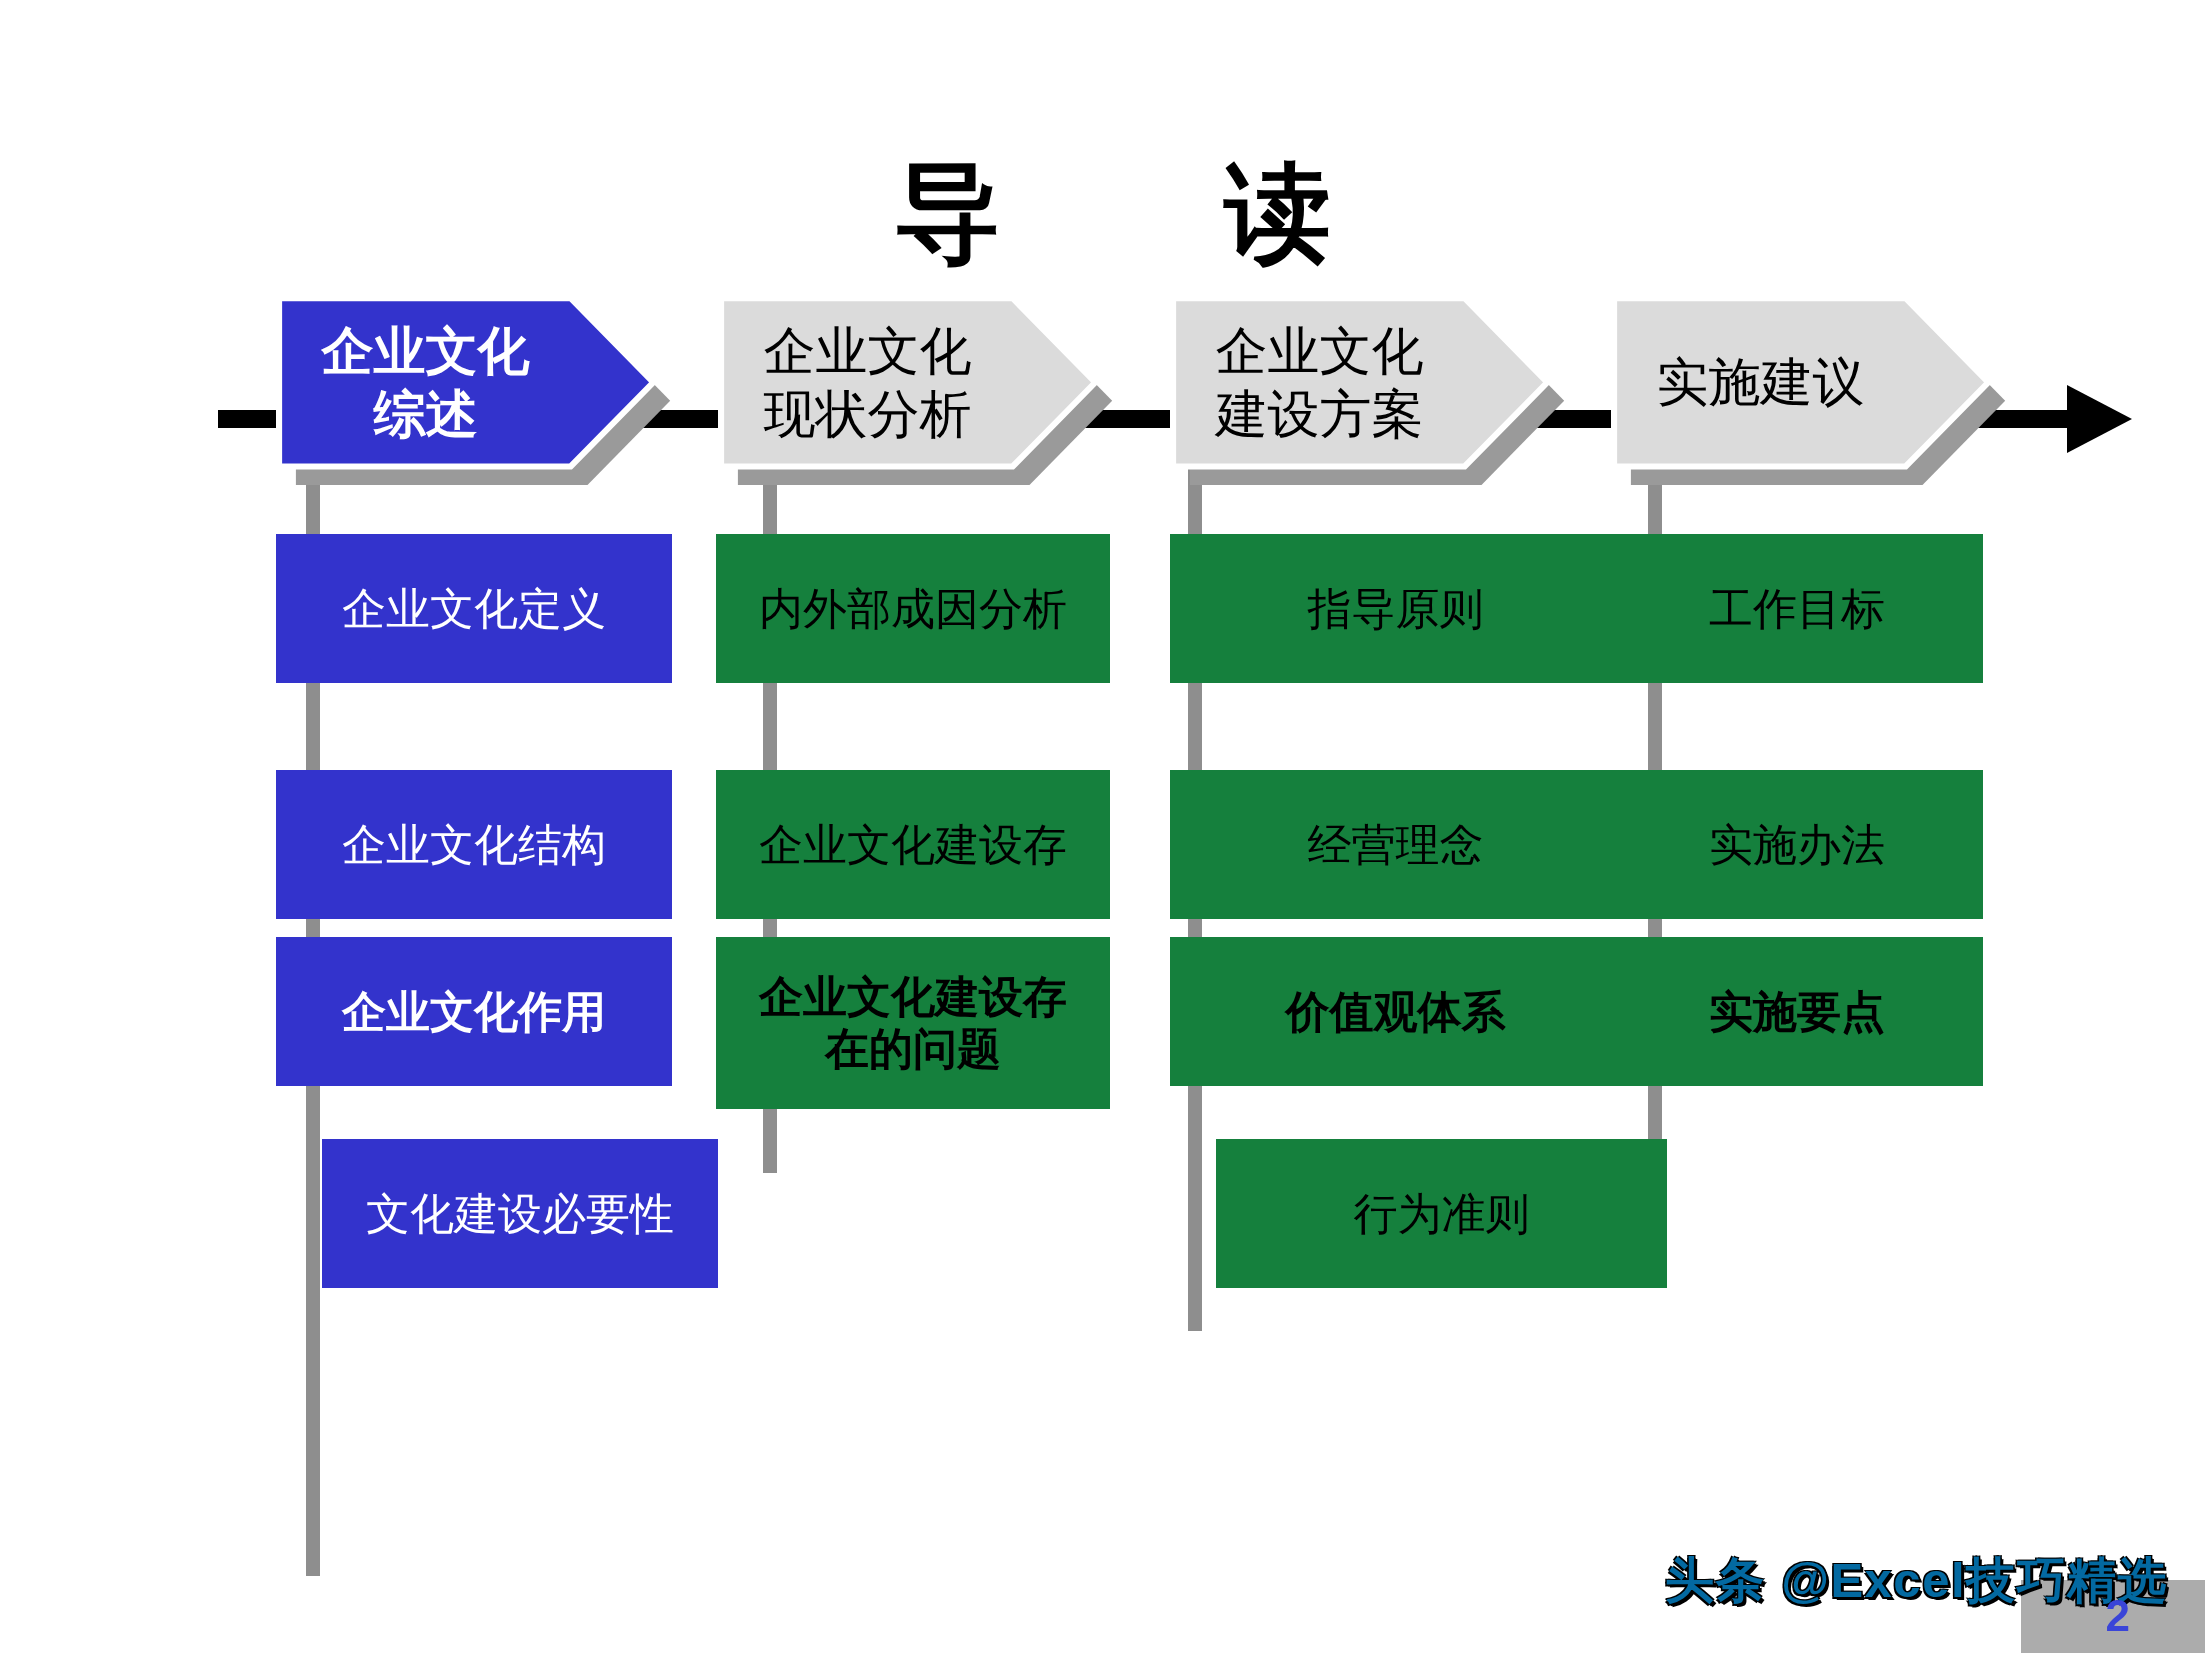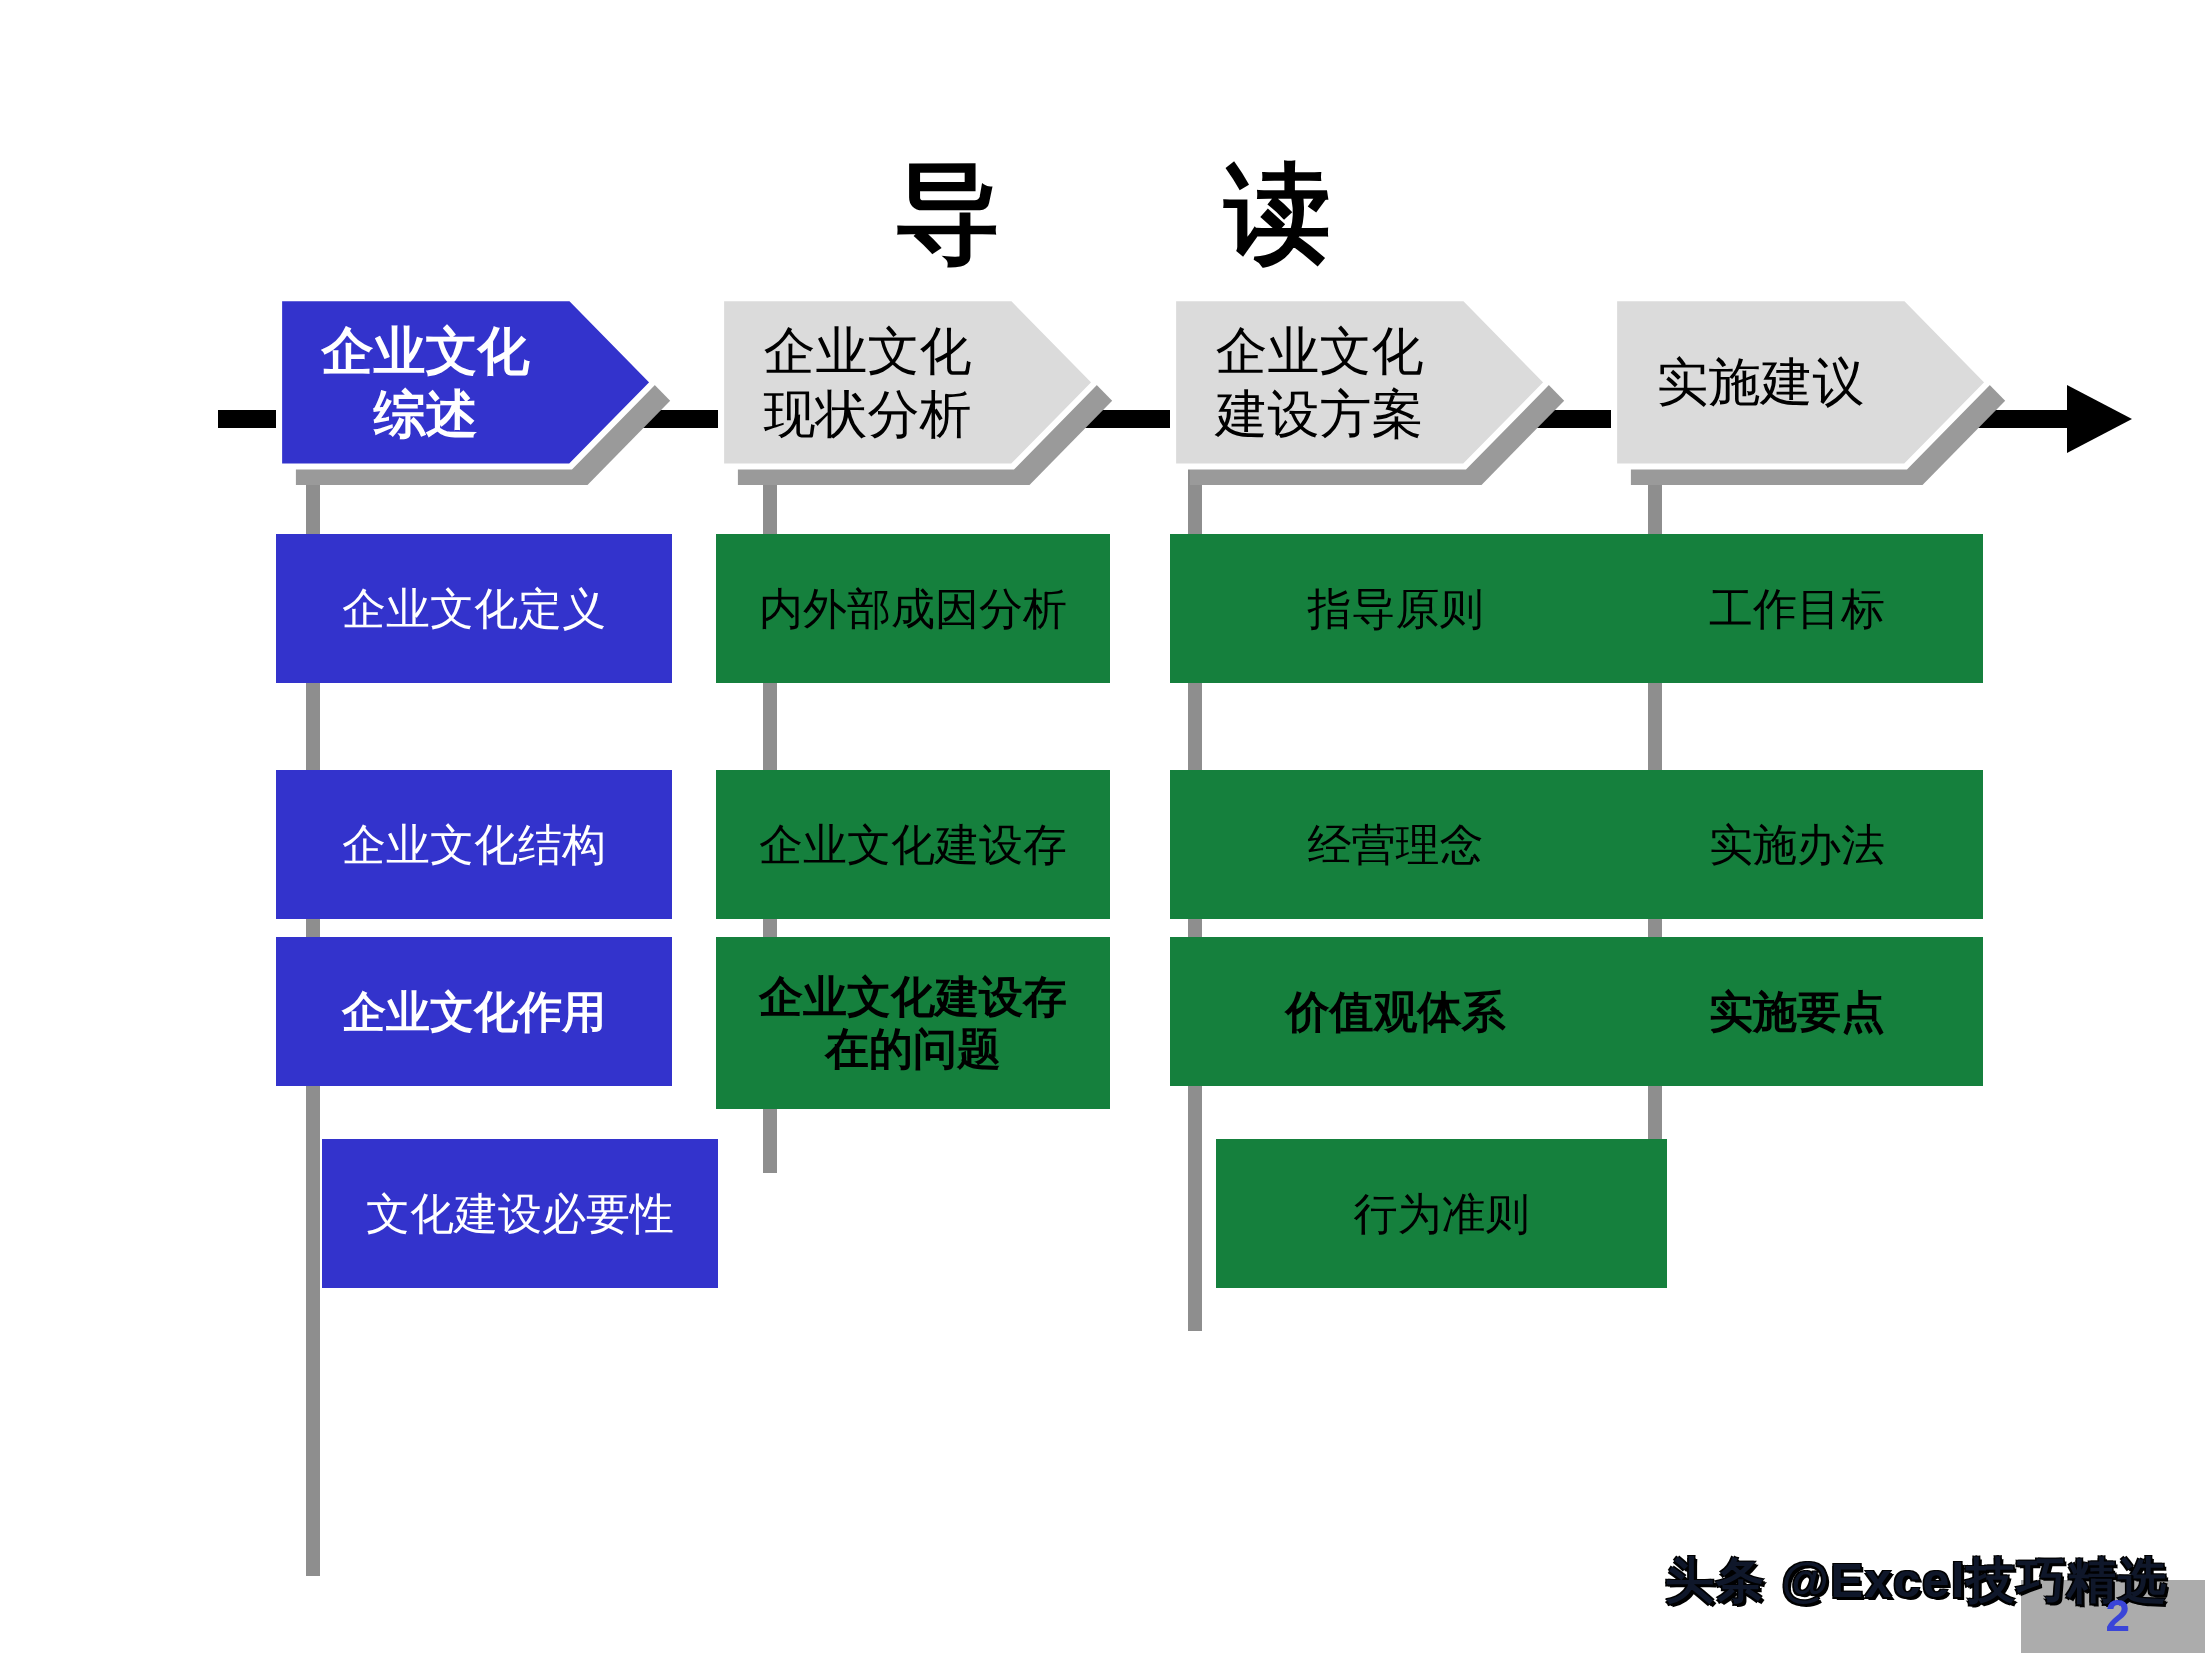--- a/index.html
+++ b/index.html
@@ -46,21 +46,21 @@
   .blue{background:#3333CC;color:#ffffff;}
   .gray{background:#15803d;color:#000000;}
   .c1{left:276px;width:396px;} .c2{left:716px;width:394px;}
   .c3{left:1170px;width:451px;} .c4{left:1611px;width:372px;}
   .r1{top:534px;} .r2{top:770px;} .r3{top:937px;font-weight:bold;} .r4{top:1139px;margin-left:46px;} .r5{top:1340px;}
   .tall{height:172px;}
   
   .corner-rect{position:absolute;left:2021px;top:1580px;width:191px;height:74px;background:#ACACAC;z-index:1;}
   .watermark{
     position:absolute;right:37px;top:1548px;z-index:2;
-    font-size:49px;font-weight:700;letter-spacing:1.5px;color:#0f172a;
+    font-size:49px;font-weight:700;letter-spacing:1.5px;color:#0369a1;
     text-shadow:3.1px 3.1px 0 #000,-1.5px -1.5px 0 #000,1.5px -1.5px 0 #000,-1.5px 1.5px 0 #000,1.5px 1.5px 0 #000;
     white-space:nowrap;
   }
   .page-num{
     position:absolute;right:75px;top:1591px;z-index:3;
     font-size:44px;font-weight:700;color:#3A45D8;
   }
 </style>
 </head>
 <body>

